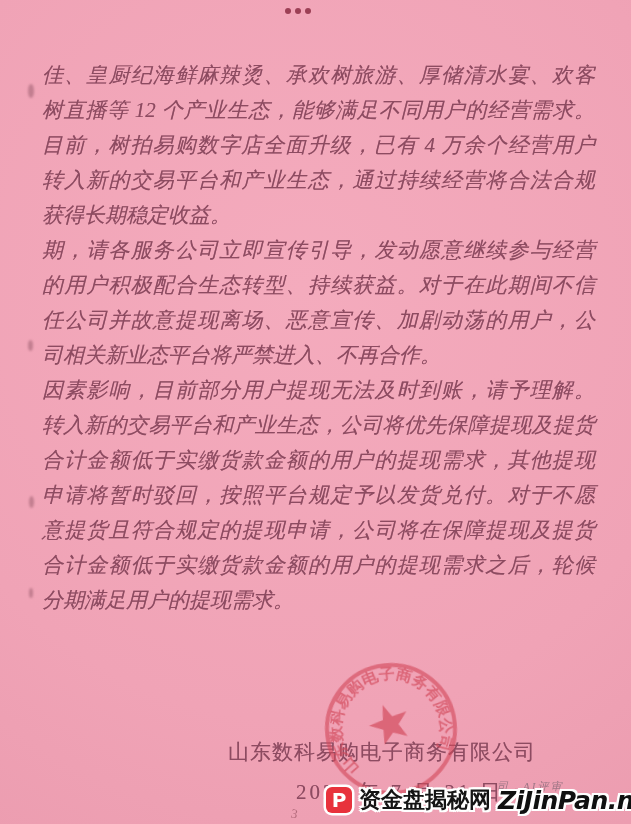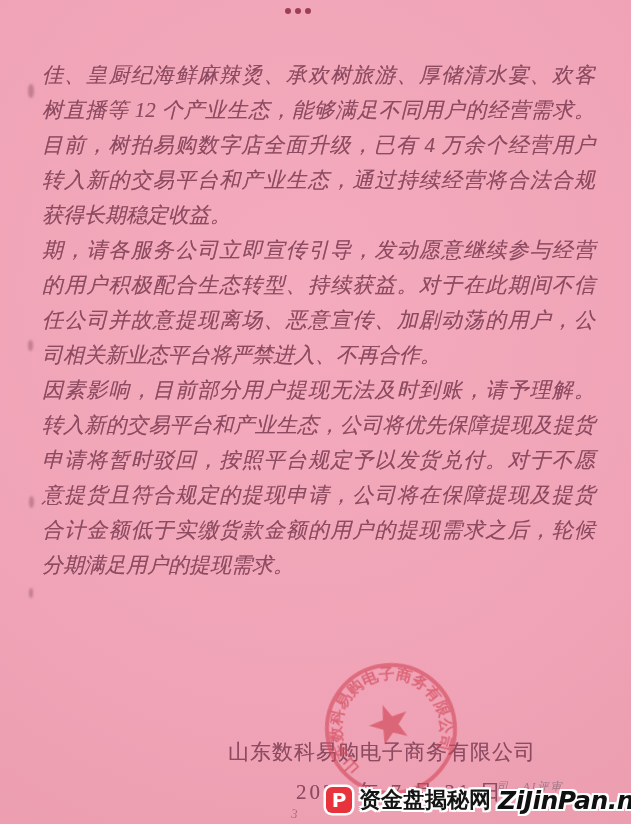--- a/index.html
+++ b/index.html
@@ -70,20 +70,21 @@
       <div class="line">树直播等 12 个产业生态，能够满足不同用户的经营需求。</div>
       <div class="line">目前，树拍易购数字店全面升级，已有 4 万余个经营用户</div>
       <div class="line">转入新的交易平台和产业生态，通过持续经营将合法合规</div>
       <div class="line end">获得长期稳定收益。</div>
       <div class="line">期，请各服务公司立即宣传引导，发动愿意继续参与经营</div>
       <div class="line">的用户积极配合生态转型、持续获益。对于在此期间不信</div>
       <div class="line">任公司并故意提现离场、恶意宣传、加剧动荡的用户，公</div>
       <div class="line end">司相关新业态平台将严禁进入、不再合作。</div>
       <div class="line">因素影响，目前部分用户提现无法及时到账，请予理解。</div>
       <div class="line">转入新的交易平台和产业生态，公司将优先保障提现及提货</div>
+      <div class="line">合计金额低于实缴货款金额的用户的提现需求，其他提现</div>
       <div class="line">申请将暂时驳回，按照平台规定予以发货兑付。对于不愿</div>
       <div class="line">意提货且符合规定的提现申请，公司将在保障提现及提货</div>
       <div class="line">合计金额低于实缴货款金额的用户的提现需求之后，轮候</div>
       <div class="line end">分期满足用户的提现需求。</div>
     </div>
 
   <div class="signature">山东数科易购电子商务有限公司</div>
   <div class="date">2025 年 7 月 21 日</div>
   <div class="page-mark">3</div>
 

